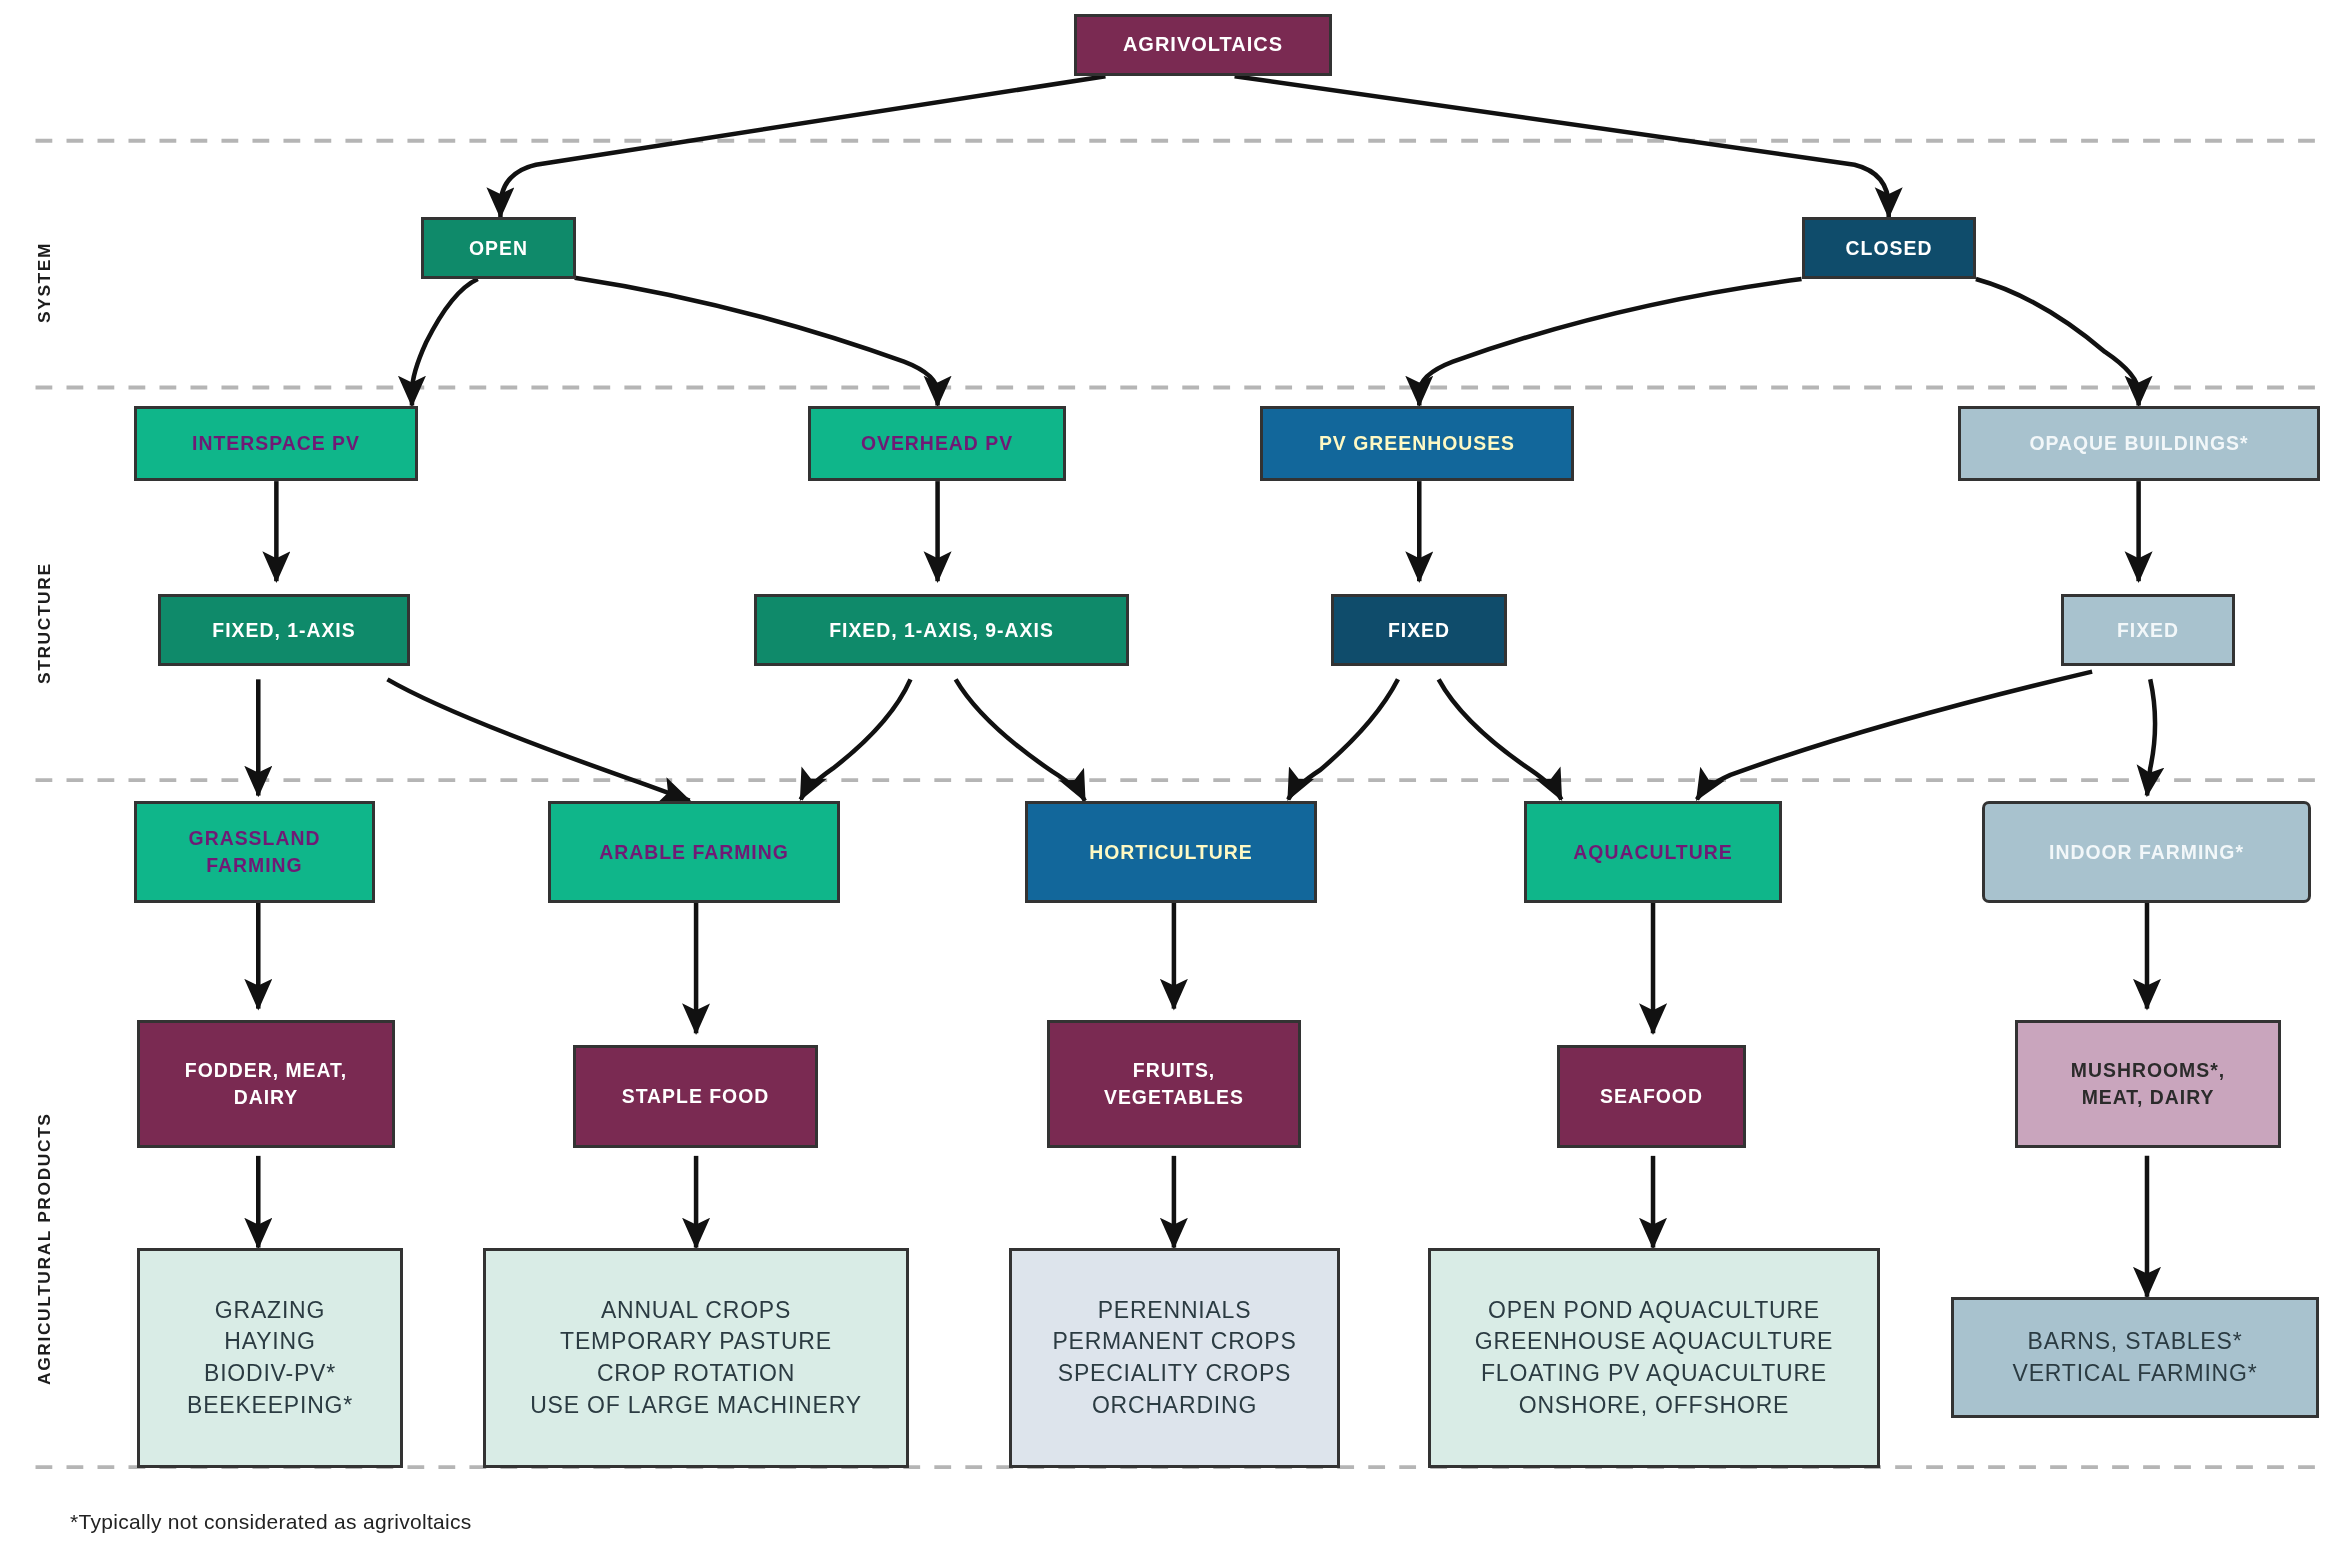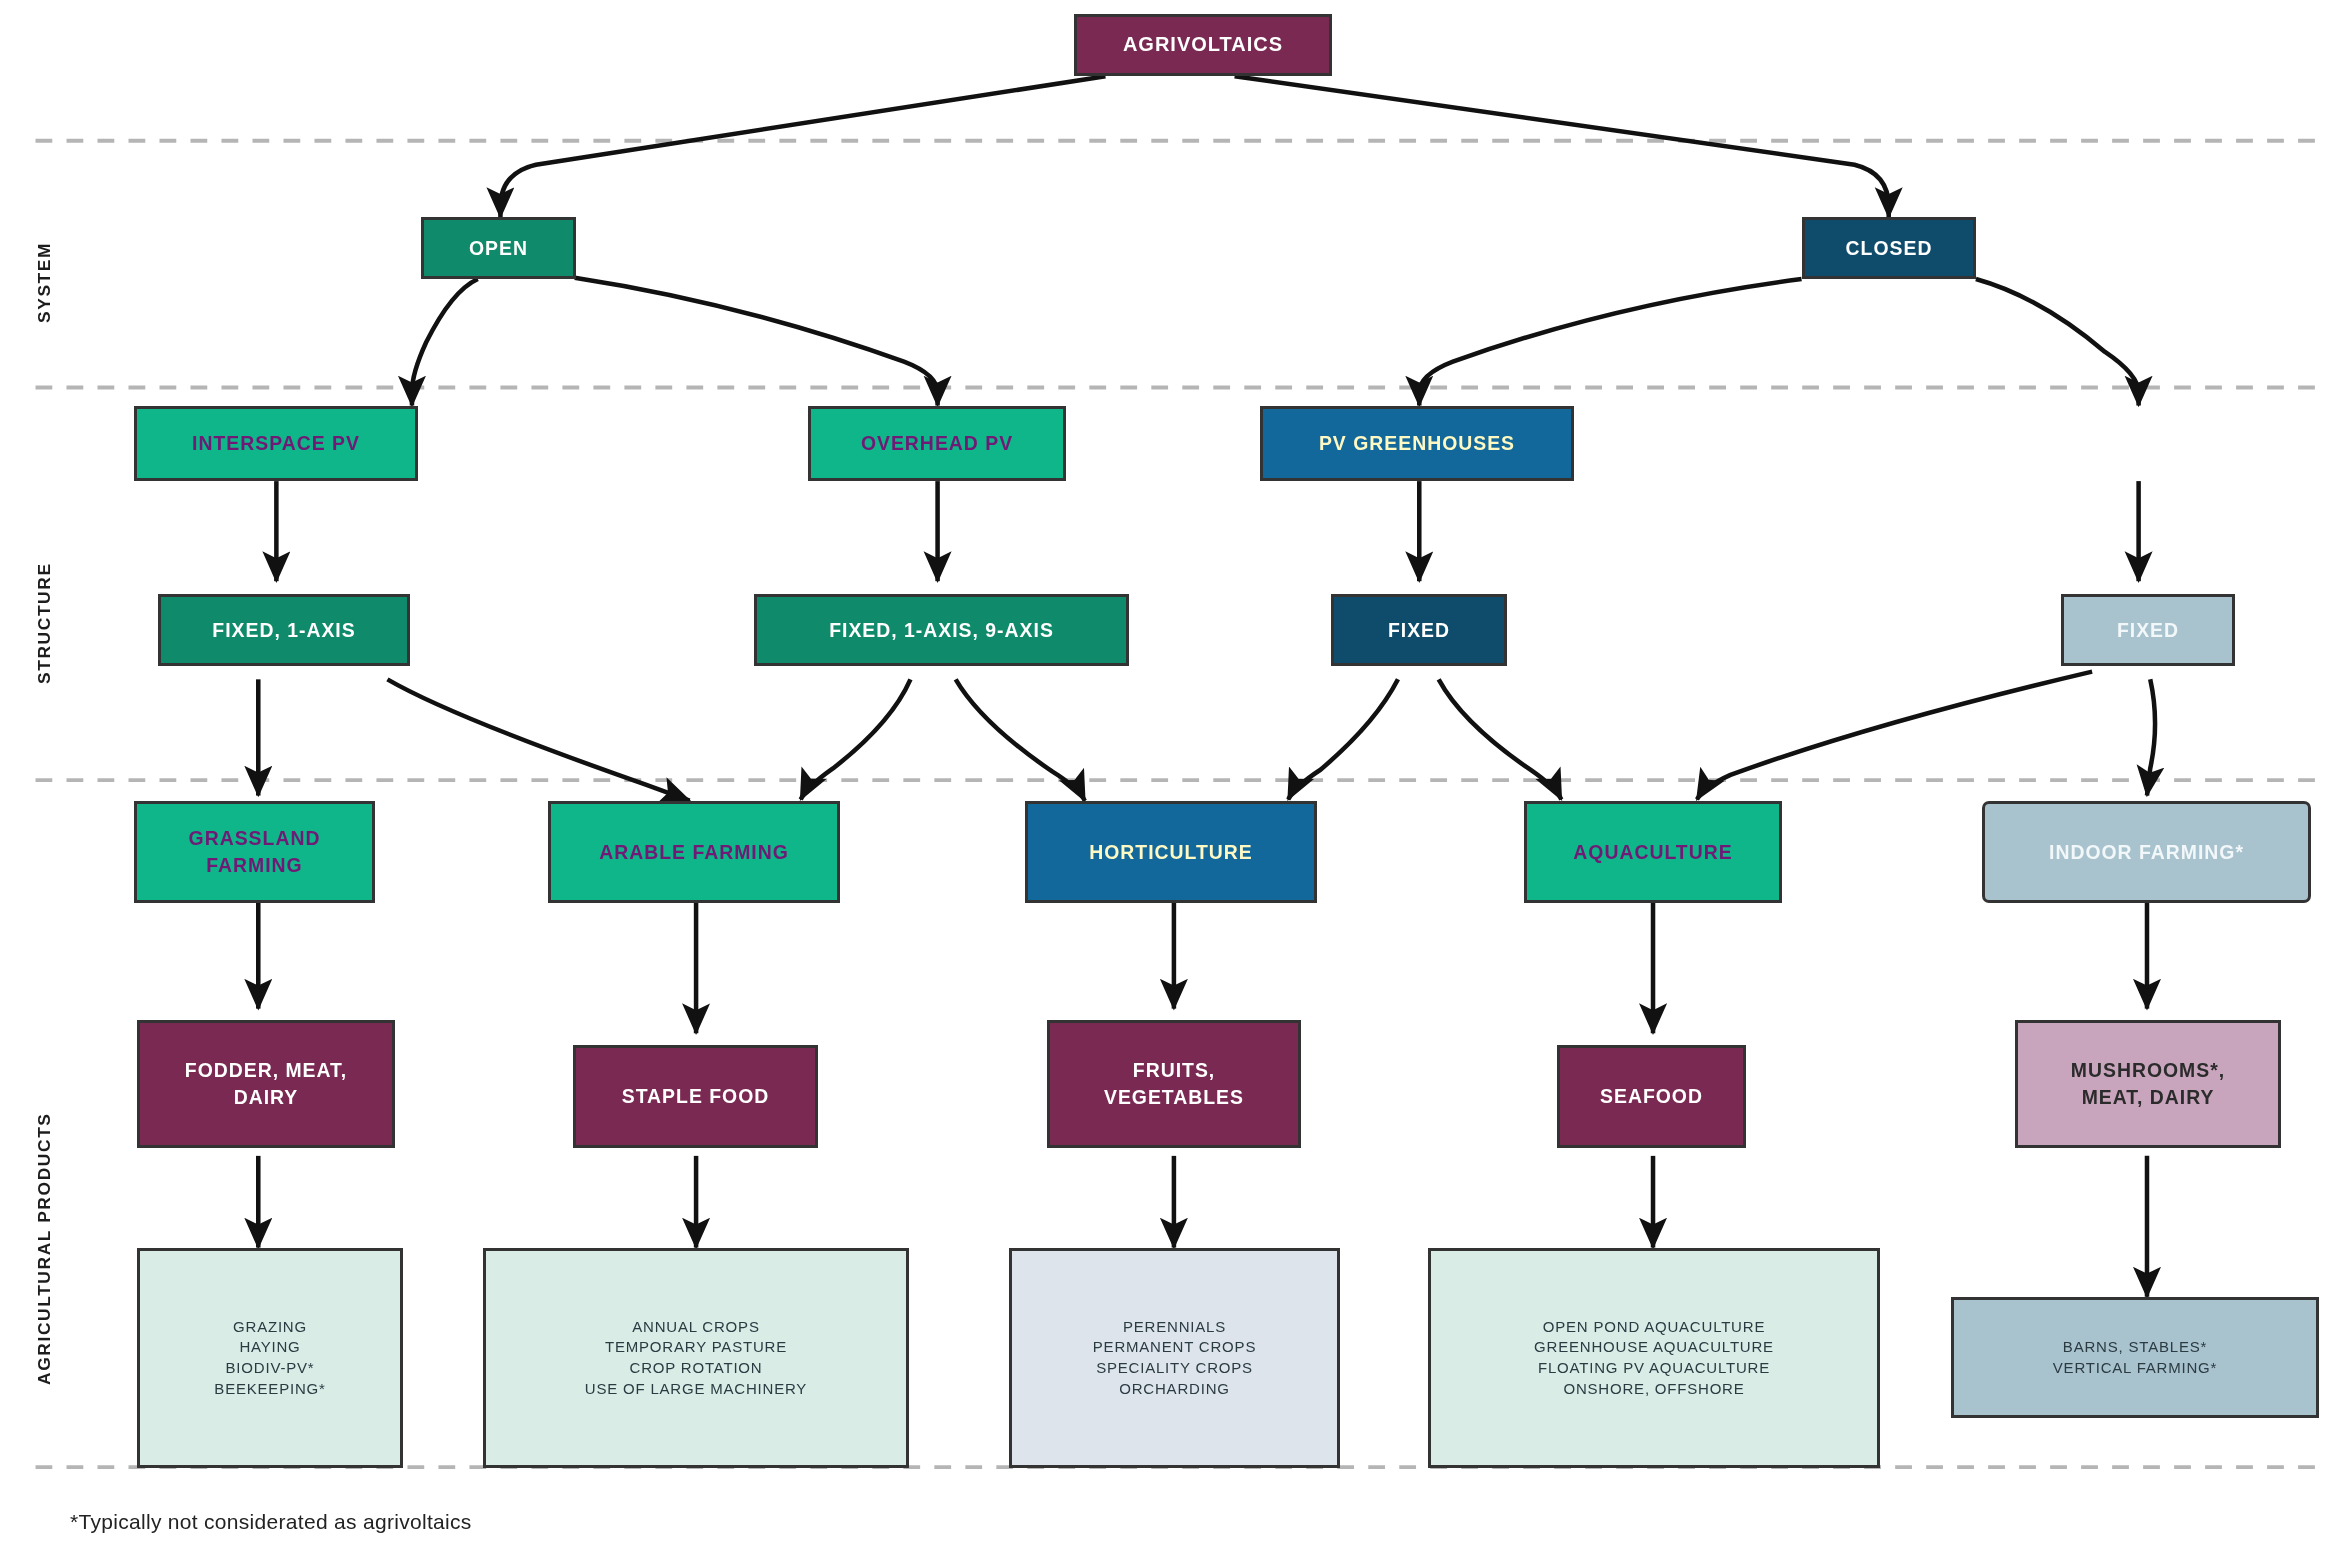--- a/index.html
+++ b/index.html
@@ -49,21 +49,21 @@
   .v-green     { background: #0fb68a; color: #701a75; }
   .v-blue-dk   { background: #0f4c6b; color: #ffffff; }
   .v-blue      { background: #12679b; color: #fef9c3; }
   .v-slate     { background: #a8c2ce; color: #f2f7f9; }
   .v-slate-dk  { background: #a8c2ce; color: #2b3b42; }
   .v-mint      { background: #d9ece6; color: #2b3b42; }
   .v-ice       { background: #dde4ec; color: #2b3b42; }
 
   .t-title   { font-size: 20px; font-weight: 600; }
   .t-node    { font-size: 19.4px; font-weight: 600; }
-  .t-leaf    { font-size: 15px; font-weight: 400; letter-spacing: 0.8px; }
+  .t-leaf    { font-size: 23px; font-weight: 400; letter-spacing: 0.8px; }
 
   .band-label {
     position: absolute;
     font-size: 17.4px;
     font-weight: 600;
     letter-spacing: 1.6px;
     color: #1d1d1d;
     transform-origin: left top;
     transform: rotate(-90deg);
     white-space: nowrap;
@@ -157,20 +157,23 @@
 
   <div class="node v-green t-node" style="left:134px; top:406px; width:284px; height:75px;">
     <span class="lbl">INTERSPACE PV</span>
   </div>
   <div class="node v-green t-node" style="left:808px; top:406px; width:258px; height:75px;">
     <span class="lbl">OVERHEAD PV</span>
   </div>
   <div class="node v-blue t-node" style="left:1260px; top:406px; width:314px; height:75px;">
     <span class="lbl">PV GREENHOUSES</span>
   </div>
+  <div class="node v-slate t-node" style="left:1958px; top:406px; width:362px; height:75px;">
+    <span class="lbl">OPAQUE BUILDINGS*</span>
+  </div>
 
   <div class="node v-green-dk t-node" style="left:158px; top:594px; width:252px; height:72px;">
     <span class="lbl">FIXED, 1-AXIS</span>
   </div>
   <div class="node v-green-dk t-node" style="left:754px; top:594px; width:375px; height:72px;">
     <span class="lbl">FIXED, 1-AXIS, 9-AXIS</span>
   </div>
   <div class="node v-blue-dk t-node" style="left:1331px; top:594px; width:176px; height:72px;">
     <span class="lbl">FIXED</span>
   </div>

